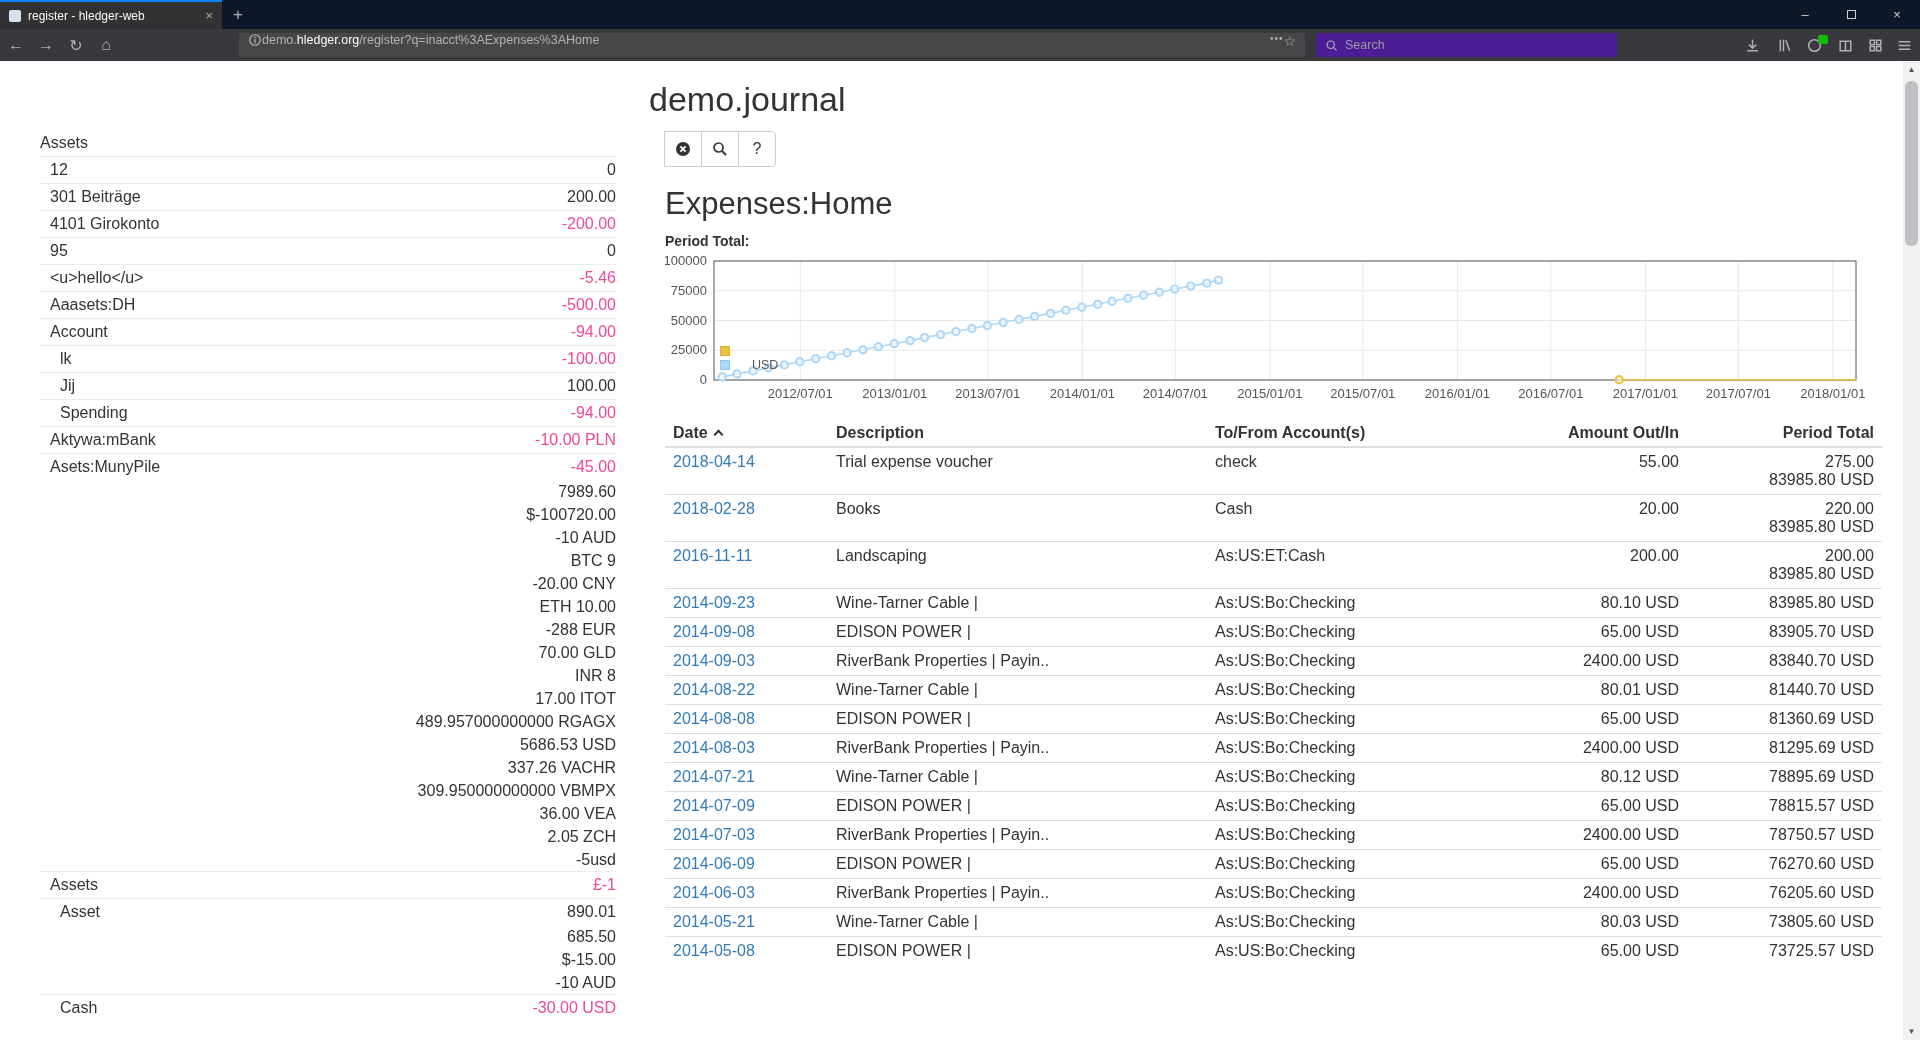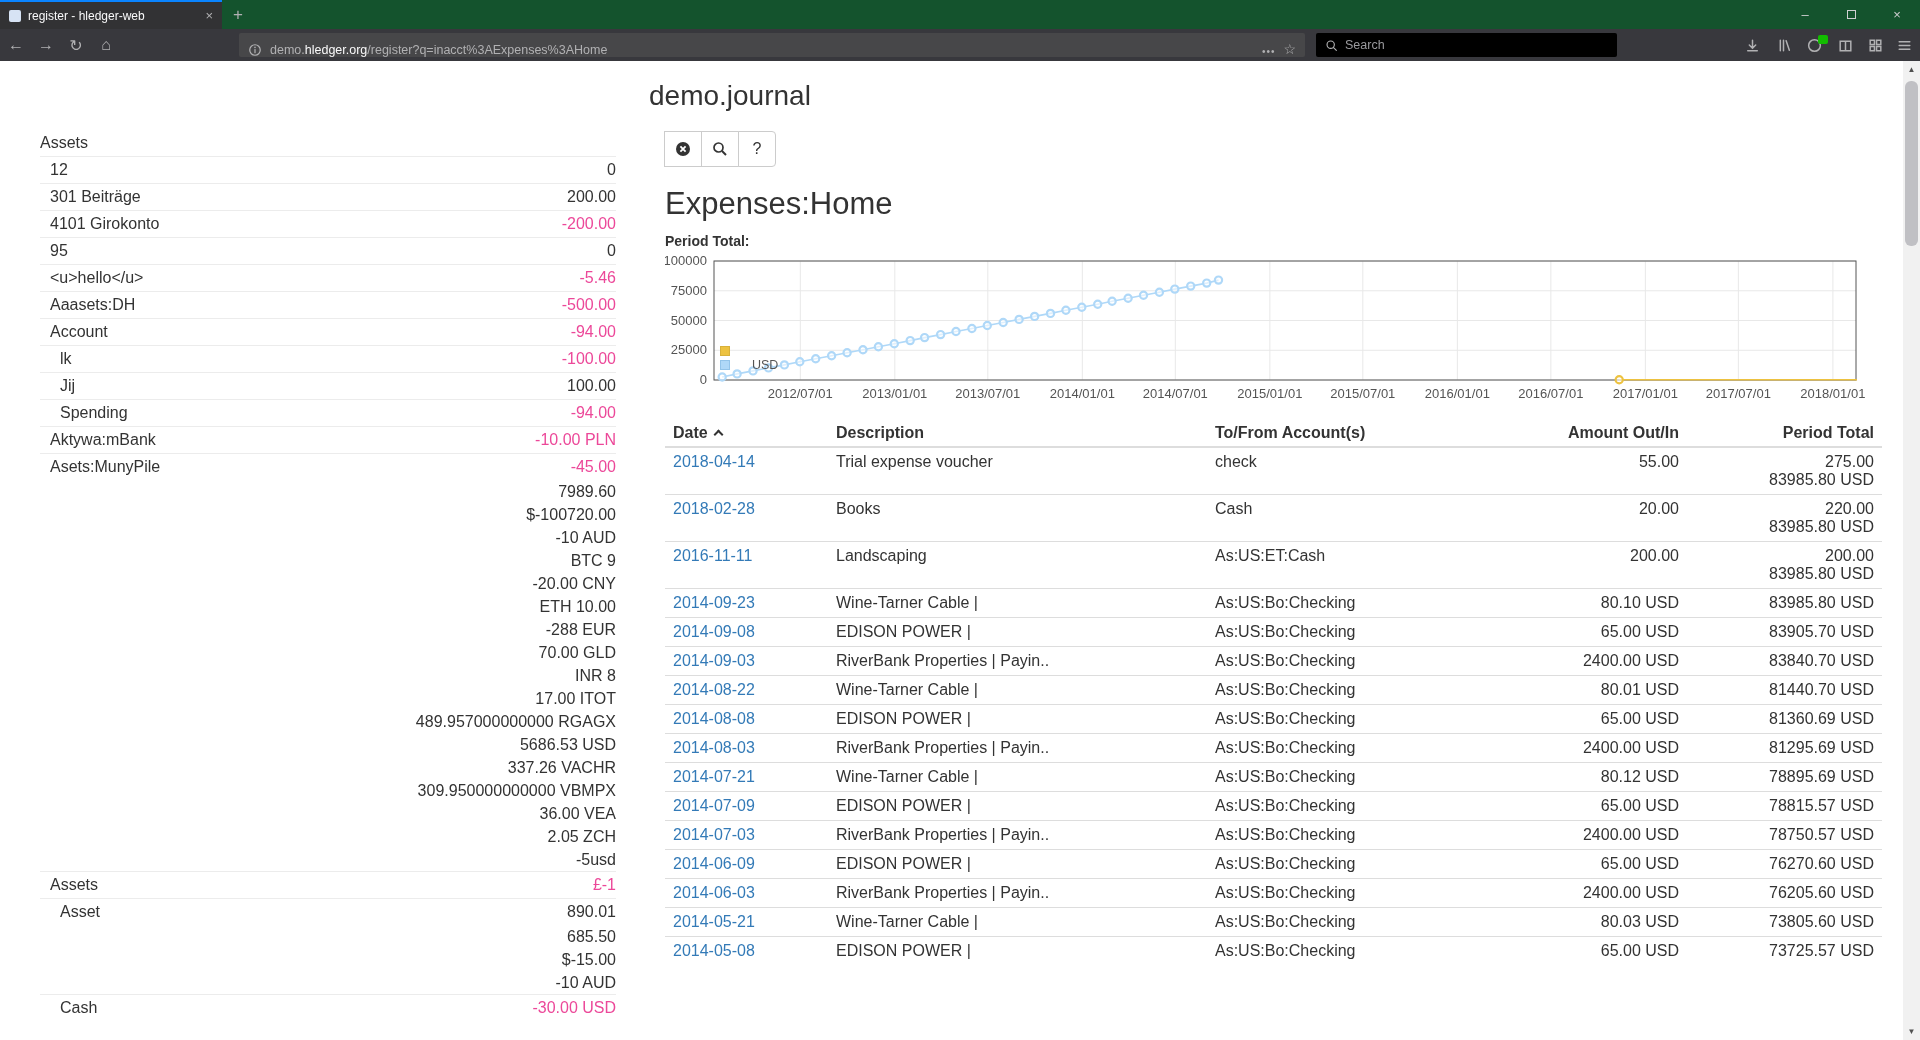--- a/index.html
+++ b/index.html
@@ -1,50 +1,50 @@
 <!DOCTYPE html>
 <html><head>
 <meta charset="utf-8">
 <style>
   *{margin:0;padding:0;box-sizing:border-box}
   html,body{width:1920px;height:1040px;overflow:hidden}
   body{font-family:"Liberation Sans",sans-serif;background:#fff;position:relative}
 
   
-  .titlebar{position:absolute;left:0;top:0;width:1920px;height:29px;background:#14532d;display:flex;align-items:stretch}
+  .titlebar{position:absolute;left:0;top:0;width:1920px;height:29px;background:#0f172a;display:flex;align-items:stretch}
   .tab{width:222px;background:#323234;display:flex;align-items:center;padding:0 9px;gap:7px;border-top:2px solid #0a84ff}
   .favicon{width:12px;height:12px;background:#d7e3f4;border-radius:2px;flex:0 0 auto}
   .tab-title{color:#f9f9fa;font-size:12px;flex:1;white-space:nowrap;overflow:hidden}
   .tab-close{color:#b1b1b3;font-size:13px;line-height:1}
   .newtab{color:#b1b1b3;font-size:17px;width:32px;display:flex;align-items:center;justify-content:center}
   .win-controls{margin-left:auto;display:flex}
   .win-btn{width:46px;display:flex;align-items:center;justify-content:center;color:#cfcfd1;font-size:13px}
   .max-glyph{width:9px;height:9px;border:1px solid #cfcfd1;display:inline-block}
 
   .toolbar{position:absolute;left:0;top:29px;width:1920px;height:32px;background:#38383d}
   .nav-btn{position:absolute;top:3px;width:28px;height:26px;display:flex;align-items:center;justify-content:center;color:#b1b1b3;font-size:16px;border-radius:2px}
-  .urlbar{position:absolute;left:239px;top:4px;width:1066px;height:24px;background:#474749;border-radius:2px;display:flex;align-items:flex-end;padding:0 9px;gap:8px}
+  .urlbar{position:absolute;left:239px;top:4px;width:1066px;height:24px;background:#474749;border-radius:2px;display:flex;align-items:flex-start;padding:0 9px;}
   .url-text{font-size:12.5px;color:#b1b1b3;flex:1;white-space:nowrap;overflow:hidden}
   .url-domain{color:#f9f9fa}
   .page-action{color:#b1b1b3;font-size:10px;letter-spacing:1px}
   .star{color:#b1b1b3;font-size:14px}
-  .searchbar{position:absolute;left:1316px;top:4px;width:301px;height:24px;background:#000000;border-radius:2px;display:flex;align-items:center;padding:0 9px;gap:7px}
+  .searchbar{position:absolute;left:1316px;top:4px;width:301px;height:24px;background:#4c1d95;border-radius:2px;display:flex;align-items:center;padding:0 9px;gap:7px}
   .search-ph{color:#9a9a9e;font-size:12.5px}
   .tool-icon{position:absolute;top:5px;width:24px;height:22px;display:flex;align-items:center;justify-content:center}
   .addon-badge{position:absolute;top:1px;right:-2px;width:10px;height:9px;background:#12bc00;border-radius:2px}
   .ticon{stroke:#b1b1b3;stroke-width:1.4;fill:none;stroke-linecap:round}
 
   
   .content{position:absolute;left:0;top:61px;width:1920px;height:979px;background:#fff;overflow:hidden}
   .vscroll{position:absolute;right:0;top:0;width:17px;height:979px;background:#f1f1f1;display:flex;flex-direction:column;align-items:center}
   .vs-arrow{height:17px;display:flex;align-items:center;justify-content:center;font-size:8px;color:#505050;width:100%}
   .vs-thumb{position:absolute;top:20px;left:2px;width:13px;height:165px;background:#c0c0c4;border-radius:6px}
   .vs-down{position:absolute;bottom:0}
 
-  .page-title{position:absolute;left:649px;top:19px;font-size:28px;font-weight:400;color:#333}
+  .page-title{position:absolute;left:649px;top:19px;font-size:34px;font-weight:400;color:#333}
 
   
   .sidebar{position:absolute;left:40px;top:69px;width:576px;font-size:16px;color:#333}
   .sb-row{display:flex;align-items:baseline;line-height:26px;border-top:1px solid #ececec}
   .sb-row.header{border-top:none;line-height:26px}
   .sb-row.cont{border-top:none;line-height:23px}
   .sb-label{white-space:nowrap}
   .ind1{padding-left:10px}
   .ind2{padding-left:20px}
   .sb-val{margin-left:auto;text-align:right;white-space:nowrap}

